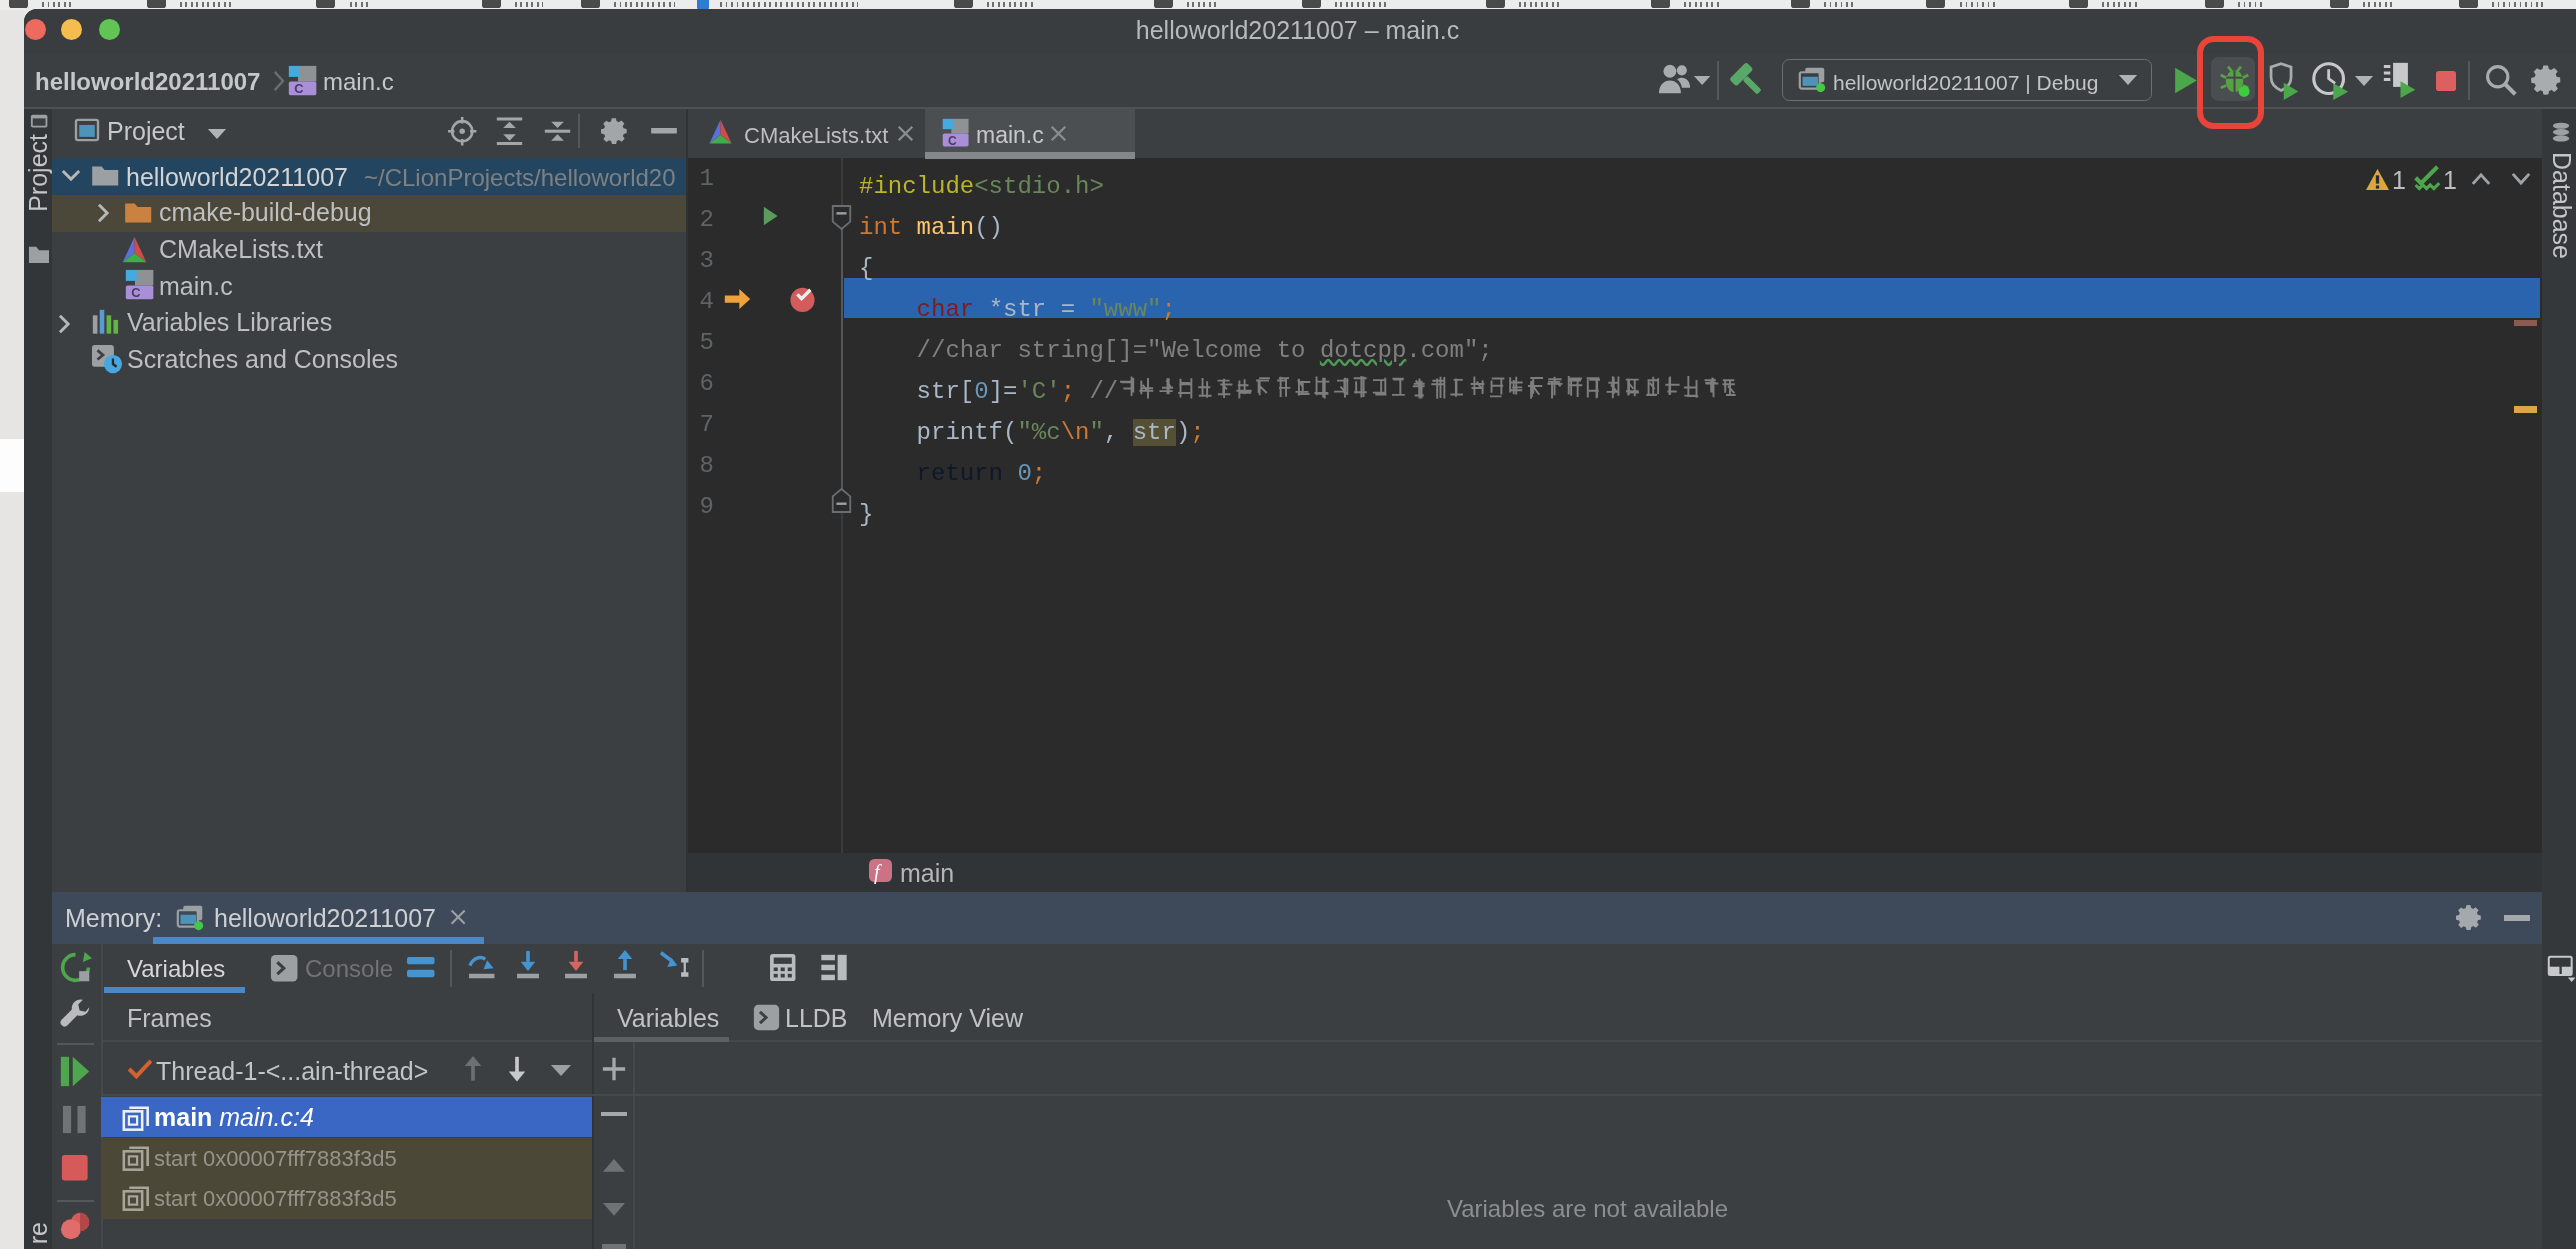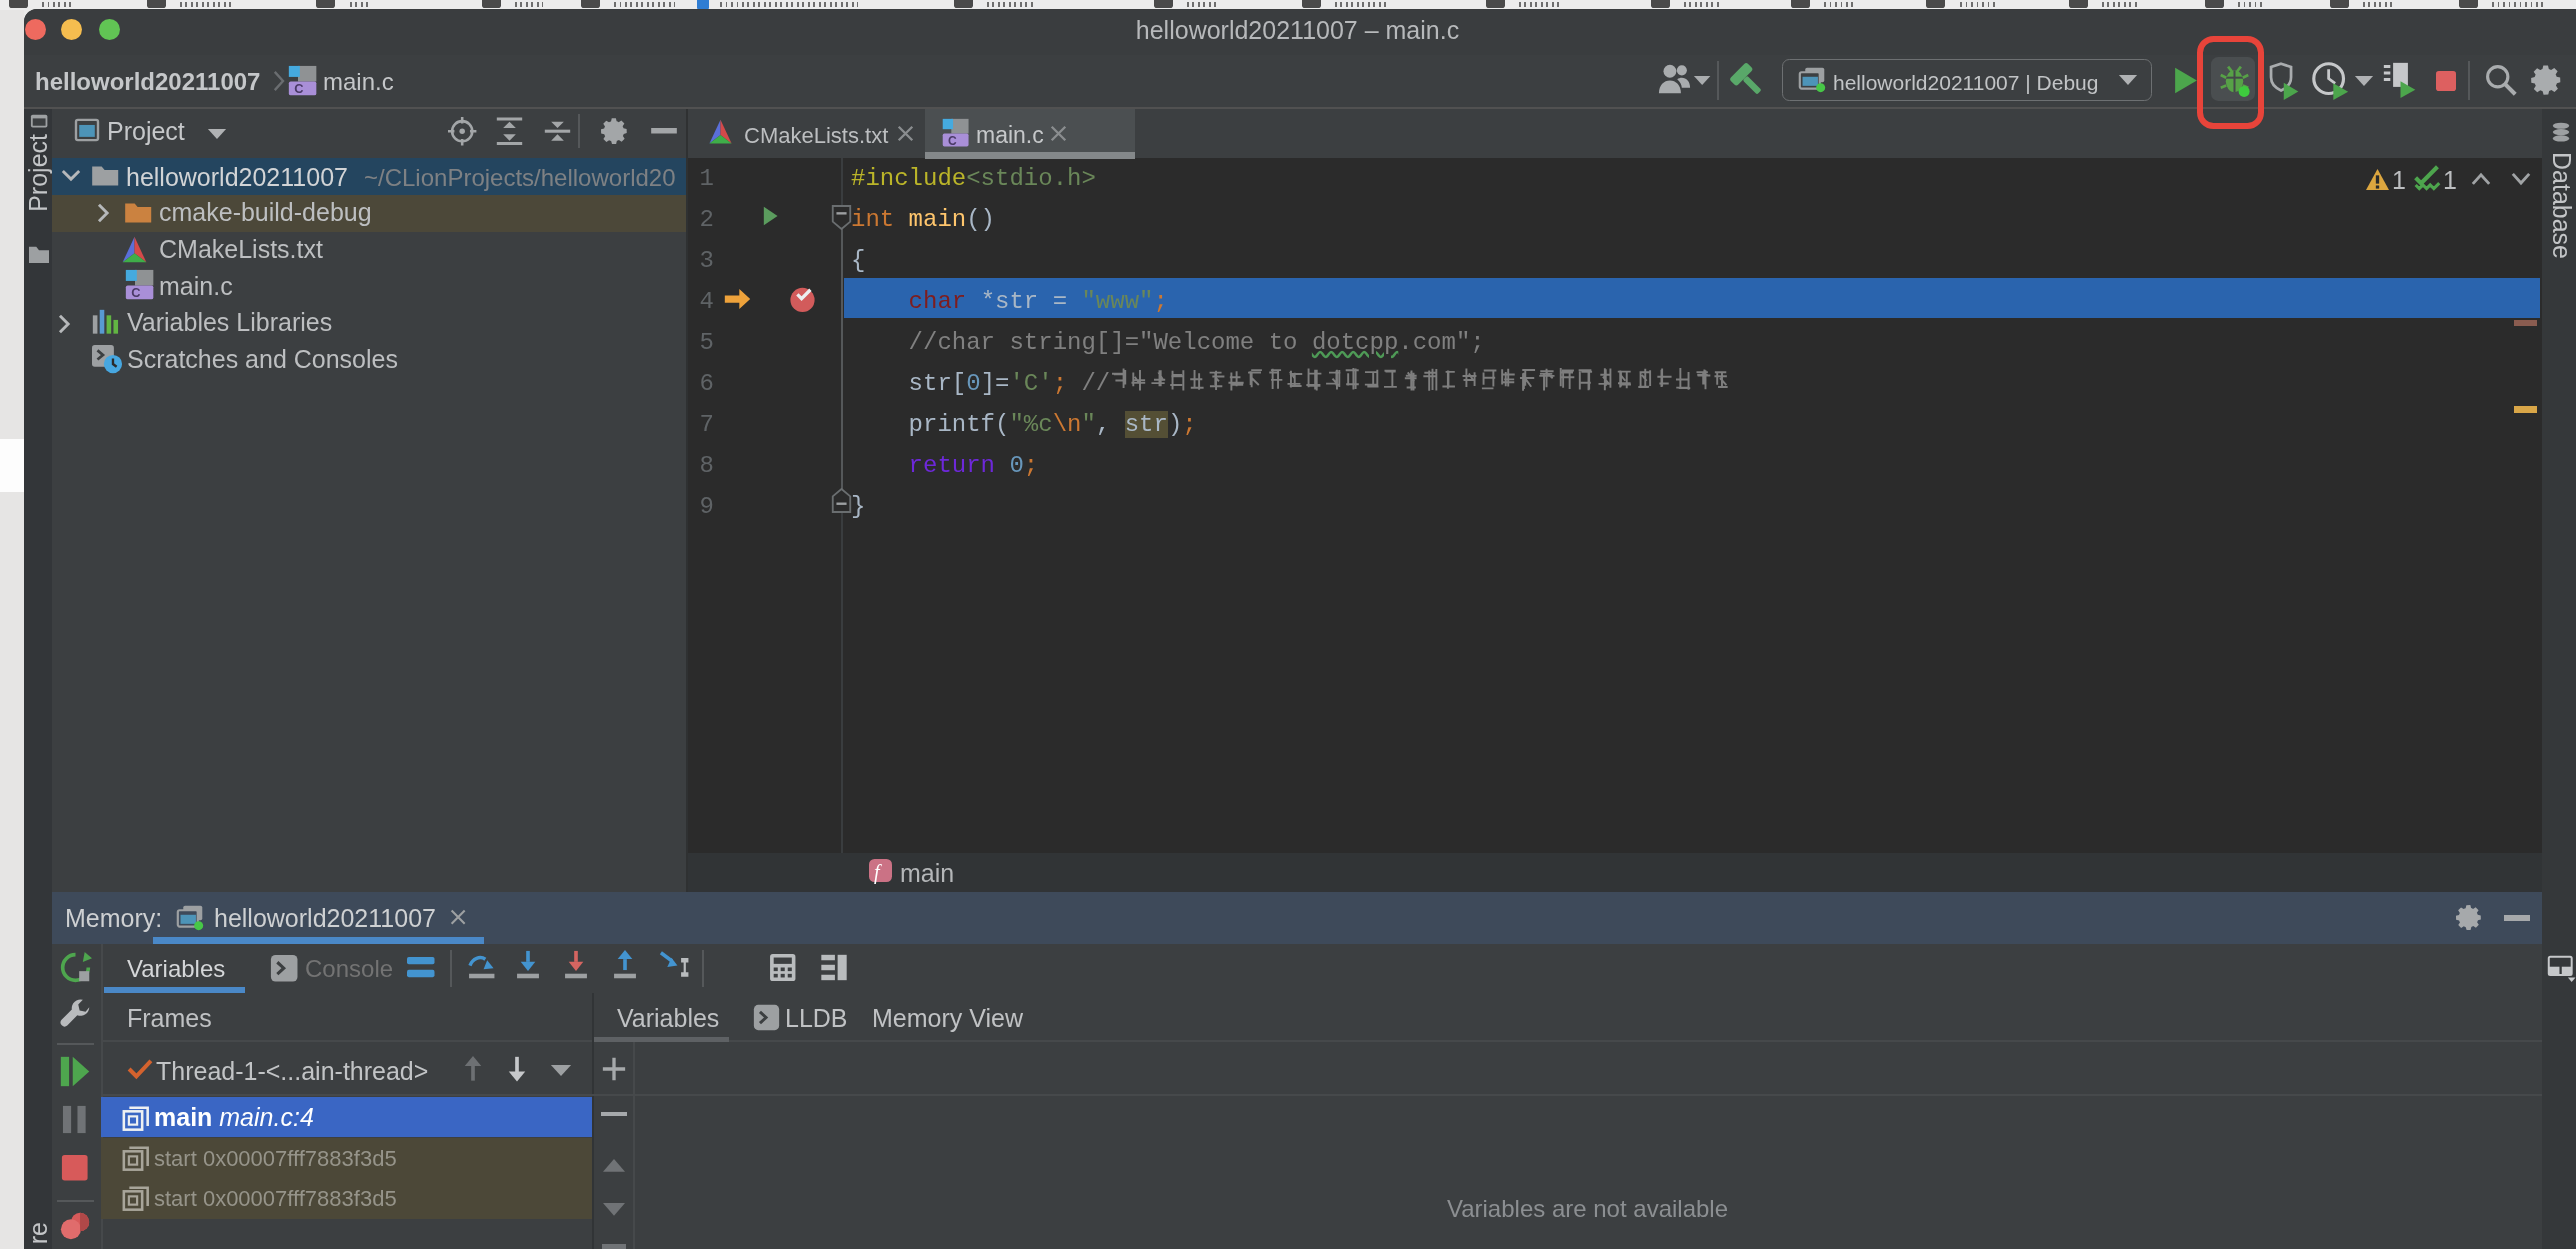--- a/index.html
+++ b/index.html
@@ -285,30 +285,30 @@
       <path d="M9 9l4.5 4.5L23 4" stroke="#eceef0" stroke-width="3.6" fill="none"></path>
     </svg>
  <svg style="left:830px;top:205px" width="23" height="25" viewBox="0 0 25 27">
       <path d="M3 1h19v17l-9.5 8L3 18z" fill="#2b2b2b" stroke="#6a6e70" stroke-width="2"></path>
       <path d="M7 9h11" stroke="#9da0a2" stroke-width="2.6"></path>
     </svg>
  <svg style="left:830px;top:488px" width="23" height="25" viewBox="0 0 25 27">
       <path d="M3 26h19V9l-9.5-8L3 9z" fill="#2b2b2b" stroke="#6a6e70" stroke-width="2"></path>
       <path d="M7 17h11" stroke="#9da0a2" stroke-width="2.6"></path>
     </svg>
- <pre id="code" class="abs" style="left:851px;top:158px;margin:0;font-family:'Liberation Mono',monospace;font-size:24px;line-height:41px;color:#a9b7c6"><span style="color:#bbb529">#include</span><span style="color:#6a8759">&lt;stdio.h&gt;</span>
+ <pre id="code" class="abs" style="left:851px;top:158px;margin:8px;font-family:'Liberation Mono',monospace;font-size:24px;line-height:41px;color:#a9b7c6"><span style="color:#bbb529">#include</span><span style="color:#6a8759">&lt;stdio.h&gt;</span>
 <span style="color:#cc7832">int </span><span style="color:#ffc66d">main</span>()
 {
     <span style="color:#7f1d1d">char </span>*str = <span style="color:#6a8759">"www"</span><span style="color:#cc7832">;</span>
     <span style="color:#808080">//char string[]="Welcome to <span style="text-decoration:underline wavy #4e9a56">dotcpp</span>.com";</span>
     str[<span style="color:#6897bb">0</span>]=<span style="color:#6a8759">'C'</span><span style="color:#cc7832">;</span> <span style="color:#808080">//<svg width="623" height="27.5" viewBox="0 0 679 30" style="position:static;vertical-align:-3.7px">
           <path d="M16.3 4.4V20.3M14.5 2.6V24.1M1.9 8.5H16.2M3.9 9.1H14.7M5.6 15.9H17.1M32.4 4.4V26.8M25.1 7.2V22.0M25.2 15.4H38.0M23.1 18.3H38.1M26.6 11.7l6.3 8.5M55.0 4.6V22.2M53.7 4.7V22.1M44.9 18.7H59.3M47.7 15.0H59.9M52.4 6.9l5.7 9.0M79.7 4.5V26.7M67.9 5.3V25.5M66.6 11.1H80.1M65.4 20.7H78.4M68.1 9.7H78.3M96.9 8.0V25.8M91.9 4.3V24.7M87.8 23.8H101.8M87.2 14.4H100.4M114.6 7.2V20.6M115.4 5.3V26.2M108.7 22.1H122.2M111.3 11.5H124.5M108.3 7.2H121.4M113.4 10.7l5.1 6.0M137.8 5.7V22.2M132.1 7.2V26.7M128.9 18.2H145.5M132.5 20.4H145.0M130.4 12.2H142.0M154.2 7.9V23.1M153.1 5.6V20.7M150.3 7.2H164.4M153.7 4.5H165.4M151.0 7.1H164.3M154.0 12.8l8.0 7.9M177.1 2.9V25.2M183.0 4.9V24.8M175.2 4.5H186.3M173.4 7.1H184.1M175.3 15.1H187.7M201.2 7.4V22.5M197.1 5.2V23.5M195.8 8.7H209.4M195.8 21.9H208.7M193.3 19.5H207.4M195.9 6.2l5.1 7.0M223.5 4.1V25.7M225.2 4.1V26.8M216.3 2.6V23.3M216.2 8.3H230.3M215.6 21.6H229.2M213.9 20.8H229.2M246.7 4.9V21.2M247.3 4.0V25.6M249.8 4.4V22.8M235.4 19.2H248.1M238.6 7.2H251.1M242.4 13.8l6.6 7.4M265.2 2.1V25.6M267.6 2.6V25.2M259.5 7.9V21.4M256.8 4.6H271.0M257.3 20.0H271.1M291.3 4.1V23.2M286.8 7.4V22.9M277.8 6.7H292.2M280.4 22.3H292.6M277.7 20.3H290.6M307.7 4.0V23.6M307.7 6.7V20.7M299.1 5.2H311.4M300.2 6.1H311.3M298.6 22.8H312.6M328.3 6.2V23.2M328.6 4.9V26.6M330.8 7.3V26.6M323.3 23.4H333.3M321.3 13.4H334.1M322.4 10.6H334.2M324.5 7.0l7.1 9.8M351.5 2.9V26.2M355.7 3.3V26.7M347.9 4.9V26.9M342.6 7.4H355.8M341.5 11.1H355.0M368.3 4.8V24.9M368.9 5.1V22.1M365.8 6.4H375.8M362.3 22.4H376.0M388.5 2.8V23.0M397.4 6.9V21.8M385.3 15.3H398.1M384.3 10.9H399.4M391.2 8.2l4.1 6.4M407.2 7.1V20.5M417.9 4.7V22.4M408.2 12.8H419.9M407.4 4.9H421.2M405.4 24.4H418.0M431.4 6.6V22.0M434.1 3.1V22.4M427.5 3.5V20.1M429.7 14.6H440.6M427.4 9.2H441.2M428.3 17.7H440.7M452.7 3.3V21.6M451.2 7.3V25.1M450.3 7.9V26.9M449.4 4.3H463.4M446.9 13.0H462.5M452.8 13.8l6.4 8.8M475.9 2.9V23.1M473.2 7.8V26.8M468.0 10.8H484.6M468.7 8.6H482.2M469.1 5.8H483.6M475.3 6.7l7.3 6.6M491.4 2.1V22.1M494.0 5.5V23.7M501.1 5.9V25.0M490.5 12.2H506.2M492.2 7.1H504.8M492.7 4.9H505.8M521.7 5.0V26.4M522.4 5.4V25.7M512.2 6.1V25.6M513.3 18.3H524.2M510.9 4.7H524.8M513.9 6.2H525.6M540.5 3.5V21.8M539.5 2.4V26.5M545.6 2.6V23.7M532.6 19.5H544.7M534.6 9.6H545.3M535.7 19.5H546.5M537.4 11.5l7.1 8.5M557.1 5.6V22.3M563.4 6.2V24.3M556.3 4.9V23.4M553.6 6.1H567.7M553.9 18.9H567.6M557.0 20.1H568.0M556.6 9.8l5.2 6.3M588.9 4.7V21.9M578.5 7.7V21.5M583.6 2.9V23.7M577.4 6.8H589.0M576.9 22.6H587.8M576.0 22.9H586.9M579.9 9.6l5.2 6.6M602.0 2.7V22.3M601.3 4.0V22.8M599.0 19.0H609.2M596.8 11.8H612.3M630.8 6.5V26.0M621.9 2.3V24.6M617.4 23.6H630.3M617.1 14.7H630.8M620.1 24.1H632.7M646.8 6.3V20.3M649.3 4.7V25.3M648.1 3.7V20.3M639.5 6.7H651.9M640.7 10.3H654.6M640.3 9.5H651.7M662.1 5.9V20.5M667.3 6.9V23.9M663.0 23.0H673.5M659.5 6.9H672.0M659.1 11.2H672.6M665.1 13.1l7.0 7.7" stroke="#7e7e7e" stroke-width="2.1" fill="none"></path>
         </svg></span>
     printf(<span style="color:#6a8759">"%c</span><span style="color:#cc7832">\n</span><span style="color:#6a8759">"</span>, <span style="background:#544f35">str</span>)<span style="color:#cc7832">;</span>
-    <span style="color:#6d28d9">return </span><span style="color:#6897bb">0</span><span style="color:#cc7832">;</span>
+    <span style="color:#0f172a">return </span><span style="color:#6897bb">0</span><span style="color:#cc7832">;</span>
 }</pre>
  <svg style="left:2365px;top:168px" width="25" height="23" viewBox="0 0 27 25">
       <path d="M13.5 1L26 24H1z" fill="#dca63f"></path>
       <rect x="11.7" y="8" width="3.6" height="9" fill="#2b2b2b"></rect>
       <rect x="11.7" y="19" width="3.6" height="3.4" fill="#2b2b2b"></rect>
     </svg>
  <div class="txt" style="left:2392px;top:167px;color:#bcbec0;font-size:25px">1</div>
  <svg style="left:2412px;top:165px" width="30" height="30" viewBox="0 0 33 33">
       <path d="M4 14l6 6L28 2" stroke="#4da54d" stroke-width="4.6" fill="none"></path>
       <path d="M4 22l4 4 4-4 4 4 4-4 4 4 6-6" stroke="#4da54d" stroke-width="3.4" fill="none"></path>

